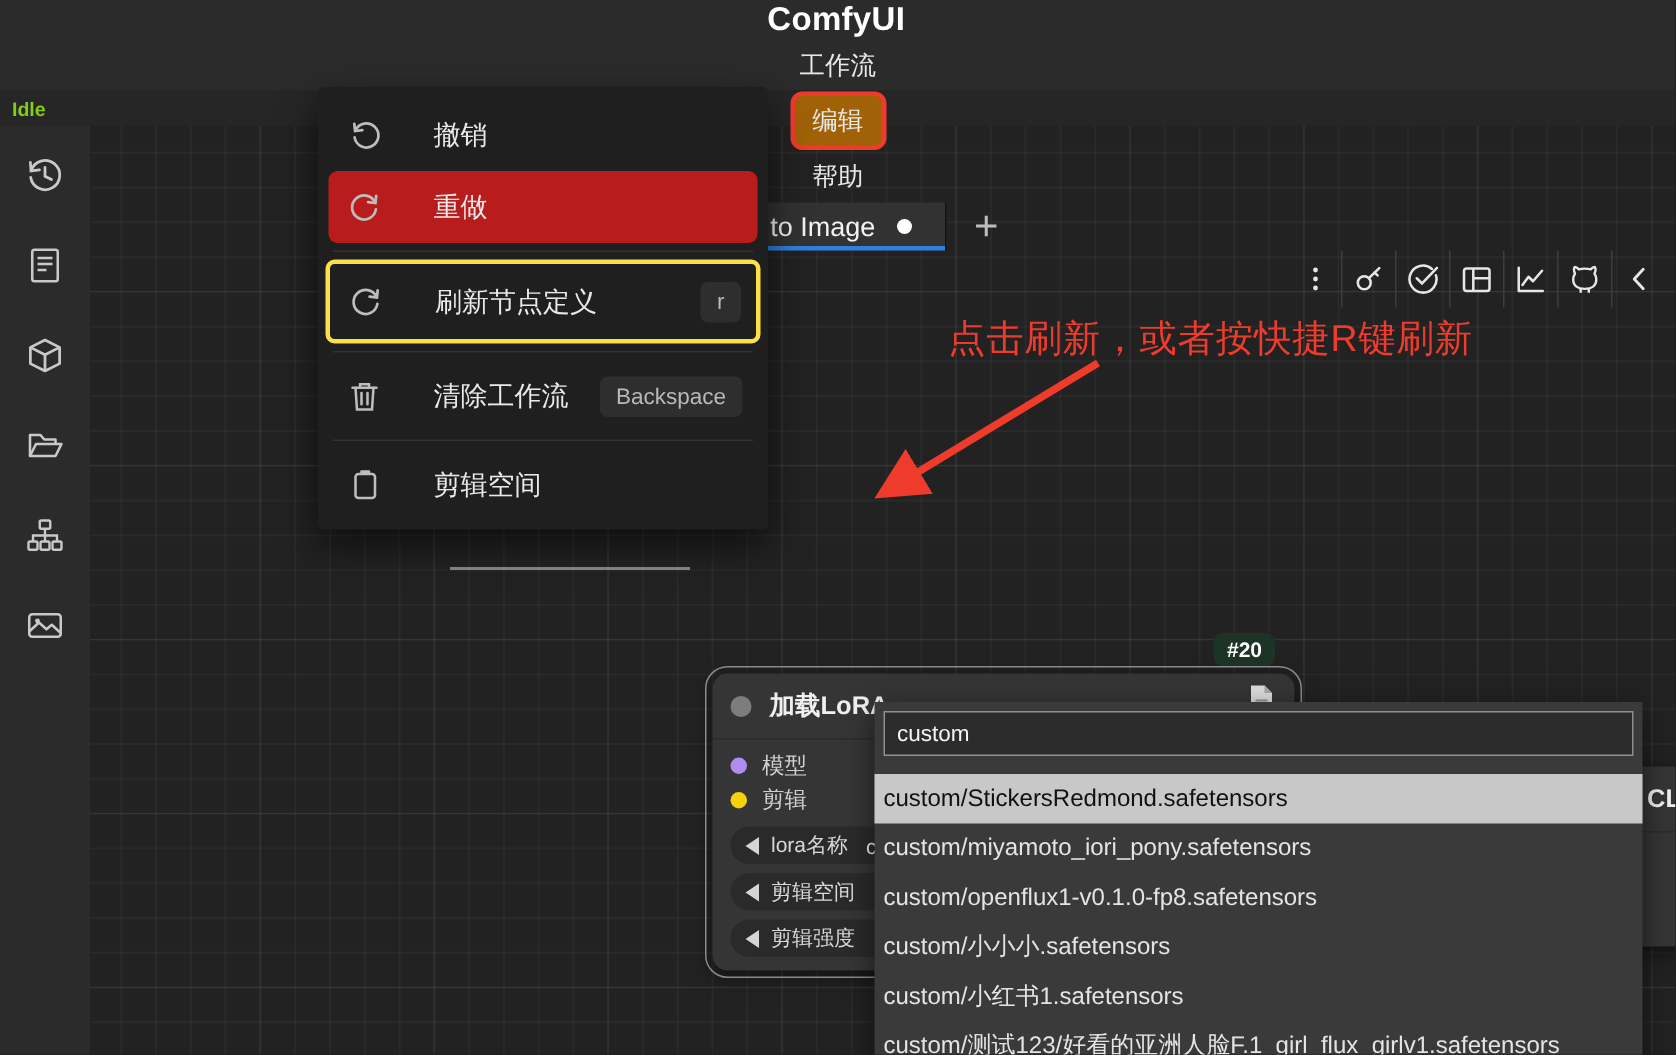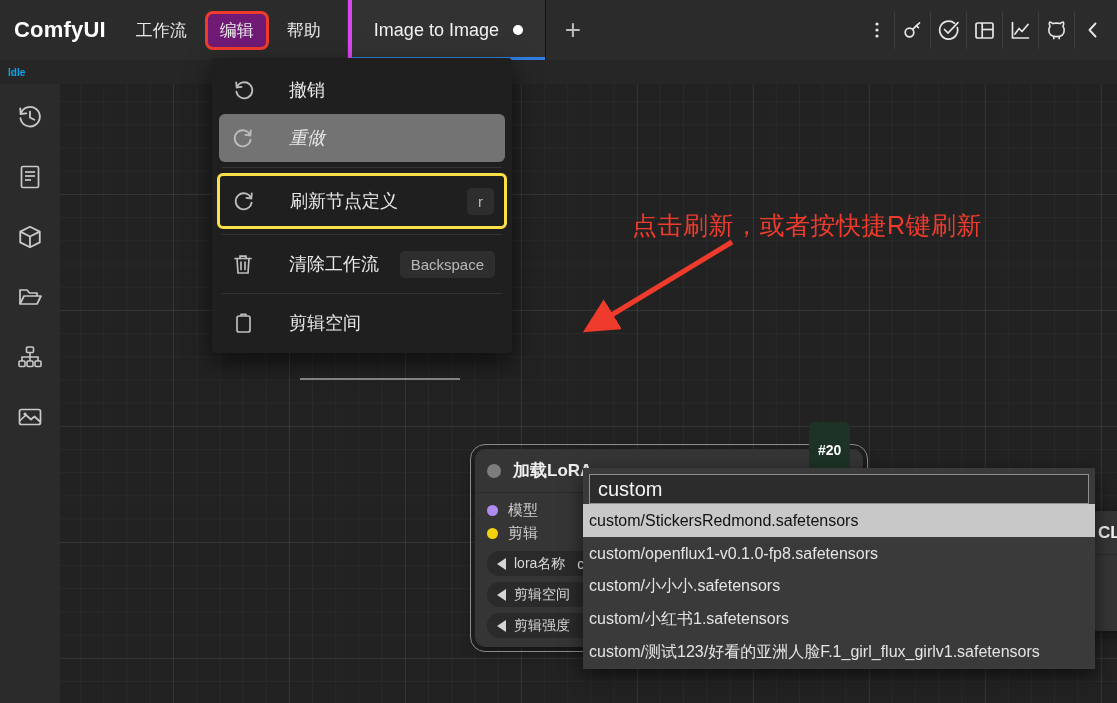--- a/index.html
+++ b/index.html
@@ -8,34 +8,34 @@
     background: #1e1e1e;
     font-family: "Liberation Sans", "DejaVu Sans", sans-serif;
     overflow: hidden;
   }
   #app { position: relative; width: 1117px; height: 703px; overflow: hidden; }
 
   
   .menubar {
     position: absolute; left: 0; top: 0; width: 1117px; height: 60px;
     background: #2b2b2b;
-    display: flex; align-items: center;
+    display: flex; align-items: center; flex-direction: column;
   }
   .brand {
     color: #ffffff; font-size: 22px; font-weight: bold;
     padding: 0 16px 0 14px; letter-spacing: 0.2px;
     white-space: nowrap;
   }
   .menu-item {
     color: #e8e8e8; font-size: 17px; padding: 6px 14px;
     white-space: nowrap; border-radius: 4px; cursor: pointer;
   }
   .menu-item.active-outline {
     border: 3px solid #ef3b2c; border-radius: 8px;
-    background: #701a75; padding: 5px 12px; margin: 0 4px;
+    background: #a16207; padding: 5px 12px; margin: 0 4px;
   }
   .menubar-sep {
     width: 1px; height: 60px; background: #3a3a3a; margin-left: 12px;
   }
   .tabs { display: flex; align-items: stretch; height: 60px; }
   .tab {
     position: relative; display: flex; align-items: center; gap: 14px;
     padding: 0 22px; background: #323232;
     border-left: 4px solid #d946ef; border-right: 1px solid #111;
     cursor: pointer;
@@ -62,21 +62,21 @@
   }
   .ticon:last-child { border-right: none; }
   .ticon svg { display: block; }
 
   
   .statusbar {
     position: absolute; left: 0; top: 60px; width: 1117px; height: 24px;
     background: #262626; display: flex; align-items: center;
   }
   .status-text {
-    color: #0ea5e9; font-size: 10px; font-weight: bold; padding-left: 8px;
+    color: #84cc16; font-size: 13px; font-weight: bold; padding-left: 8px;
   }
 
   
   .sidebar {
     position: absolute; left: 0; top: 84px; width: 60px; height: 619px;
     background: #2b2b2b; display: flex; flex-direction: column;
     align-items: center; padding-top: 14px; gap: 22px;
   }
   .sb-icon {
     width: 40px; height: 38px; display: flex; align-items: center;
@@ -111,21 +111,21 @@
     position: absolute; left: 415px; top: 365px;
     width: 388px; height: 198px;
     background: #353535; border-radius: 10px;
     outline: 1px solid #8a8a8a; outline-offset: 4px;
     box-shadow: 0 4px 14px rgba(0,0,0,0.5);
   }
   .node-badge {
     position: absolute; left: 334px; top: -27px;
     background: #1d3325; color: #ffffff;
     font-size: 14px; font-weight: bold;
-    padding: 20px 9px; border-radius: 6px;
+    padding: 3px 9px; border-radius: 6px;
   }
   .node-head {
     display: flex; align-items: center; height: 44px; padding: 0 12px;
     border-bottom: 1px solid #2b2b2b;
   }
   .node-collapse {
     width: 14px; height: 14px; border-radius: 50%;
     background: #7d7d7d; margin-right: 12px; cursor: pointer;
   }
   .node-title { color: #f0f0f0; font-size: 17px; font-weight: bold; }
@@ -165,23 +165,23 @@
   .node-clip .node-head { border-bottom: 1px solid #2b2b2b; }
 
   
   .combo {
     position: absolute; left: 583px; top: 468px;
     width: 512px; background: #3a3a3a;
     box-shadow: 0 6px 18px rgba(0,0,0,0.55);
     z-index: 40;
   }
   .combo-input {
-    margin: 6px 6px 0 6px; height: 30px;
+    margin: 6px 6px 12px 6px; height: 30px;
     background: #2c2c2c; border: 1px solid #8f8f8f;
-    color: #f5f5f5; font-size: 20px;
+    color: #f5f5f5; font-size: 15px;
     display: flex; align-items: center; padding: 0 8px;
   }
   .combo-list { }
   .combo-opt {
     height: 33px; display: flex; align-items: center;
     padding: 0 6px; color: #e4e4e4; font-size: 16px;
     white-space: nowrap; overflow: hidden; cursor: pointer;
   }
   .combo-opt.sel { background: #c8c8c8; color: #111111; text-align: right; }
 
@@ -191,21 +191,21 @@
     width: 300px; background: #1f1f1f;
     border-radius: 4px; padding: 8px 0 6px 0;
     box-shadow: 0 10px 26px rgba(0,0,0,0.6);
     z-index: 60;
   }
   .mi {
     display: flex; align-items: center; height: 48px;
     margin: 0 7px; padding: 0 10px; border-radius: 6px;
     color: #e9e9e9; cursor: pointer; gap: 18px;
   }
-  .mi.hl { background: #737373; font-style: italic; }
+  .mi.hl { background: #b91c1c; }
   .mi.boxed {
     border: 3px solid #fde047; border-radius: 6px;
     margin: 3px 5px; height: 56px;
   }
   .mi-icon {
     width: 28px; display: flex; align-items: center;
     justify-content: center; color: #bdbdbd; flex: none;
   }
   .mi-label { font-size: 18px; margin-left: 14px; white-space: nowrap; }
   .mi-key {
@@ -290,20 +290,21 @@
 
     </div>
 
     <div class="annot-text">点击刷新，或者按快捷R键刷新</div>
   </div>
 
   <div class="combo">
     <div class="combo-input" title="custom">custom</div>
     <div class="combo-list">
       <div class="combo-opt sel">custom/StickersRedmond.safetensors</div>
+      <div class="combo-opt">custom/miyamoto_iori_pony.safetensors</div>
       <div class="combo-opt">custom/openflux1-v0.1.0-fp8.safetensors</div>
       <div class="combo-opt">custom/小小小.safetensors</div>
       <div class="combo-opt">custom/小红书1.safetensors</div>
       <div class="combo-opt">custom/测试123/好看的亚洲人脸F.1_girl_flux_girlv1.safetensors</div>
     </div>
   </div>
 
   <div class="sidebar">
     <div class="sb-icon">
       <svg width="26" height="26" viewBox="0 0 24 24" fill="none" stroke="#c9c9cc" stroke-width="1.7" stroke-linecap="round">

